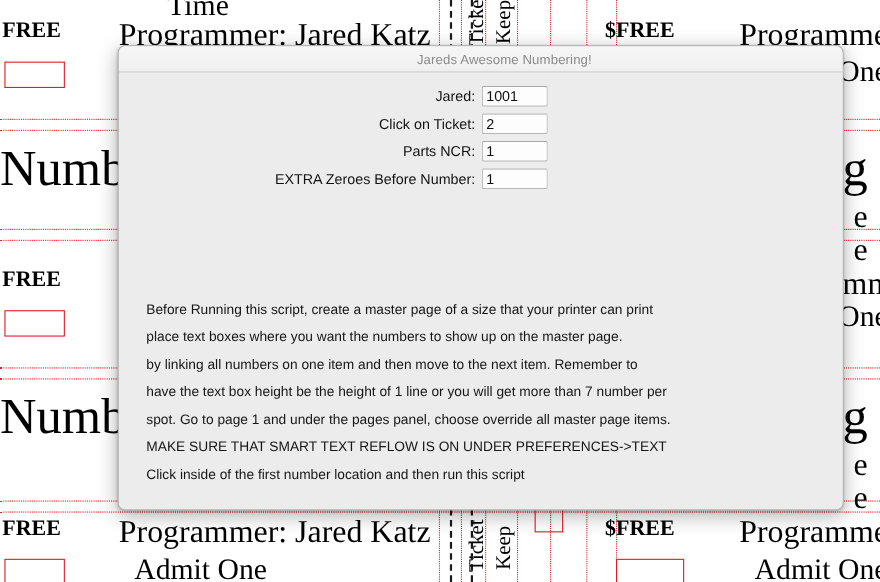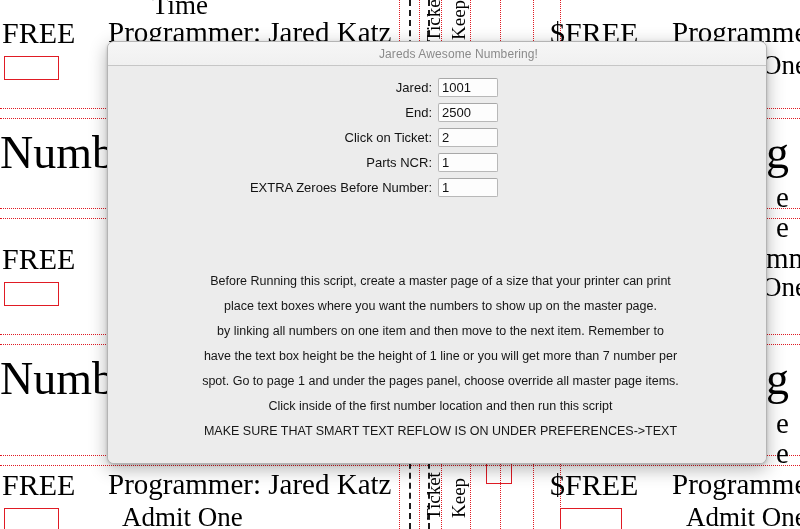--- a/index.html
+++ b/index.html
@@ -57,21 +57,21 @@
     position: absolute;
     border: 1px solid #e01b24;
     background: transparent;
   }
 
   .tk-text {
     position: absolute;
     white-space: nowrap;
     line-height: 1;
   }
-  .tk-free   { font-size: 30px; }
+  .tk-free   { font-size: 20px; font-weight: bold; }
   .tk-prog   { font-size: 29px; }
   .tk-admit  { font-size: 27px; }
   .tk-numb   { font-size: 46px; }
   .tk-time   { font-size: 27px; }
 
   .tk-vert {
     position: absolute;
     white-space: nowrap;
     font-size: 19px;
     line-height: 1;
@@ -187,21 +187,20 @@
     position: absolute;
     left: 25px;
     top: 203px;
     width: 615px;
   }
   .instr-line {
     font-size: 12.5px;
     color: #161616;
     line-height: 25px;
     white-space: nowrap;
-    text-align: center;
   }
 </style>
 </head>
 <body>
 
 <div id="screen">
 
   <div id="doc-canvas">
     <div id="doc-guides">
         <div class="guide-h" style="top: 108px;"></div>
@@ -271,44 +270,40 @@
     </div>
 
     <div id="dialog-body">
 
       <div id="form-rows">
           <div class="form-row">
             <div class="form-label">Jared:</div>
             <input class="form-input" type="text" value="1001" style="">
           </div>
           <div class="form-row">
-            <div class="form-label">End:</div>
-            <input class="form-input" type="text" value="2500" style="">
-          </div>
-          <div class="form-row">
             <div class="form-label">Click on Ticket:</div>
             <input class="form-input" type="text" value="2" style="">
           </div>
           <div class="form-row">
             <div class="form-label">Parts NCR:</div>
             <input class="form-input" type="text" value="1" style="">
           </div>
           <div class="form-row">
             <div class="form-label">EXTRA Zeroes Before Number:</div>
             <input class="form-input" type="text" value="1" style="">
           </div>
         </div>
 
 
       <div id="instructions">
           <div class="instr-line">Before Running this script, create a master page of a size that your printer can print</div>
           <div class="instr-line">place text boxes where you want the numbers to show up on the master page.</div>
           <div class="instr-line">by linking all numbers on one item and then move to the next item. Remember to</div>
           <div class="instr-line">have the text box height be the height of 1 line or you will get more than 7 number per</div>
           <div class="instr-line">spot. Go to page 1 and under the pages panel, choose override all master page items.</div>
+          <div class="instr-line">MAKE SURE THAT SMART TEXT REFLOW IS ON UNDER PREFERENCES-&gt;TEXT</div>
           <div class="instr-line">Click inside of the first number location and then run this script</div>
-          <div class="instr-line">MAKE SURE THAT SMART TEXT REFLOW IS ON UNDER PREFERENCES-&gt;TEXT</div>
         </div>
 
     </div>
   </div>
 
 </div>
 
 </body></html>

